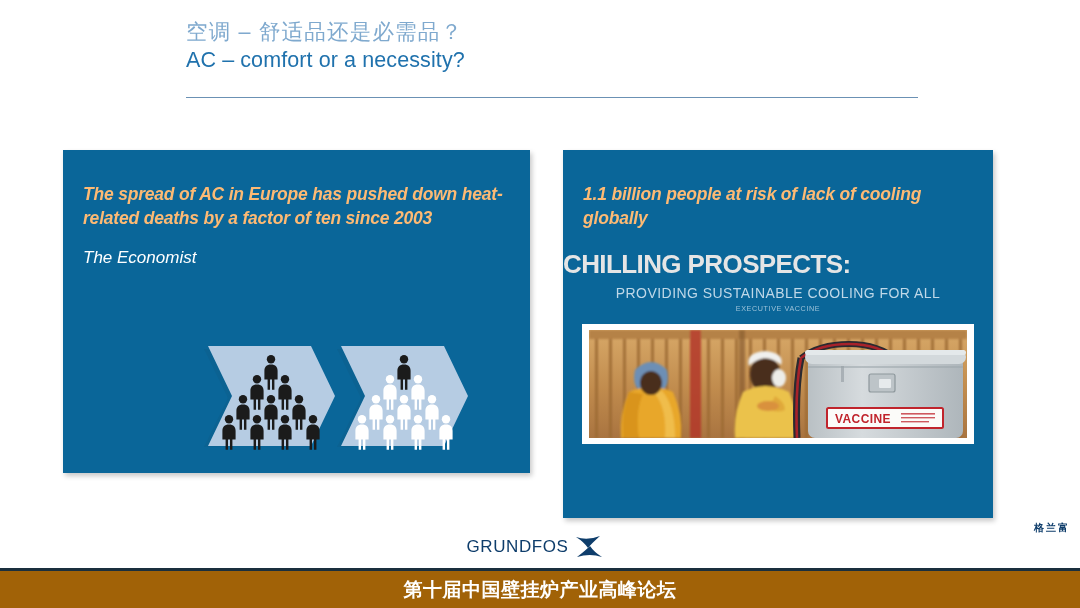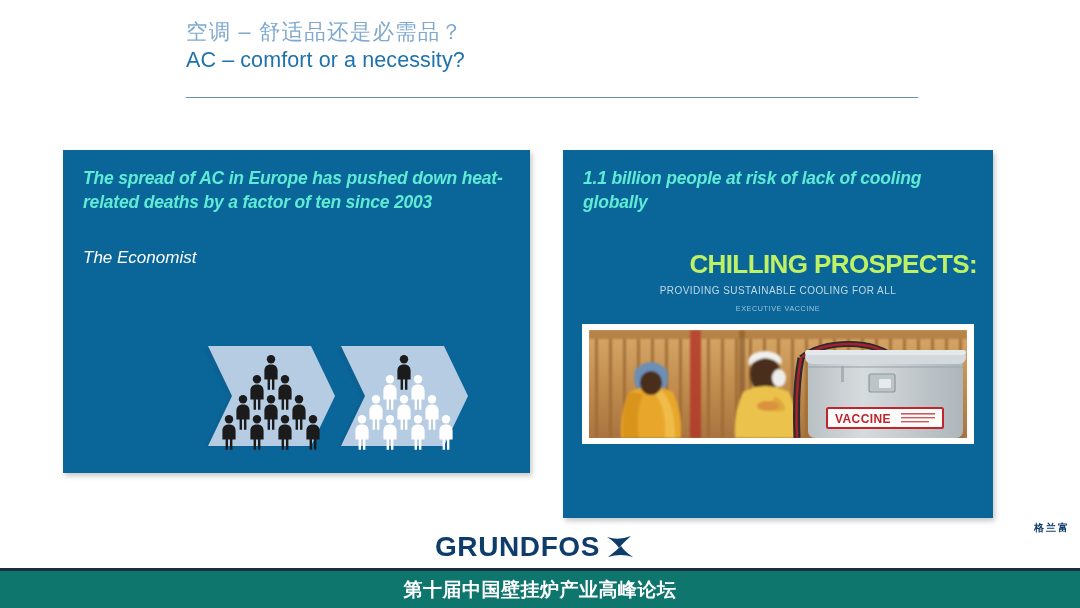--- a/index.html
+++ b/index.html
@@ -54,22 +54,22 @@
     background: #0A6699;
     box-shadow: 2px 3px 5px rgba(0,0,0,0.22);
   }
   #panel-left  { left: 63px;  top: 150px; width: 467px; height: 323px; }
   #panel-right { left: 563px; top: 150px; width: 430px; height: 368px; }
 
   .panel-quote {
     position: absolute;
     left: 20px;
     right: 16px;
-    top: 16px;
-    color: #5eead4;
+    top: 32px;
+    color: #fdba74;
     font-family: "Liberation Sans", sans-serif;
     font-style: italic;
     font-weight: bold;
     font-size: 17.5px;
     line-height: 24px;
     letter-spacing: -0.2px;
   }
   #quote-left-source {
     position: absolute;
     left: 20px;
@@ -94,38 +94,38 @@
   
   #cover {
     position: absolute;
     left: 0;
     top: 85px;
     width: 430px;
     height: 238px;
   }
   #cover-title {
     position: absolute;
-    left: 0; right: 16px;
+    left: 0; right: 0;
     top: 14px;
-    text-align: right;
-    color: #bef264;
+    text-align: left;
+    color: #e5e5e5;
     font-family: "Liberation Sans", sans-serif;
     font-weight: bold;
     font-size: 26px;
     letter-spacing: -0.6px;
   }
   #cover-sub {
     position: absolute;
     left: 0; right: 0;
     top: 50px;
     text-align: center;
     color: #BFD8E8;
     font-family: "Liberation Sans", sans-serif;
     font-weight: normal;
-    font-size: 10px;
+    font-size: 14px;
     letter-spacing: 0.45px;
   }
   #cover-note {
     position: absolute;
     left: 0; right: 0;
     top: 69px;
     text-align: center;
     color: #9CC2D9;
     font-family: "Liberation Sans", sans-serif;
     font-weight: normal;
@@ -171,34 +171,34 @@
   #logo-row {
     display: flex;
     align-items: center;
     justify-content: center;
     gap: 5px;
     margin-top: 1px;
   }
   #logo-word {
     color: #0E3D6B;
     font-family: "Liberation Sans", sans-serif;
-    font-weight: bold;
-    font-size: 28px;
+    font-weight: normal;
+    font-size: 17px;
     letter-spacing: 0.6px;
     line-height: 26px;
   }
 
   
   #bottom-bar {
     position: absolute;
     left: 0;
     bottom: 0;
     width: 1080px;
     height: 40px;
-    background: #0f766e;
+    background: #a16207;
     border-top: 3px solid #1A2F3E;
     box-sizing: border-box;
     display: flex;
     align-items: center;
     justify-content: center;
   }
   #bottom-bar-text {
     color: #ffffff;
     font-family: "Liberation Sans", sans-serif;
     font-weight: bold;

